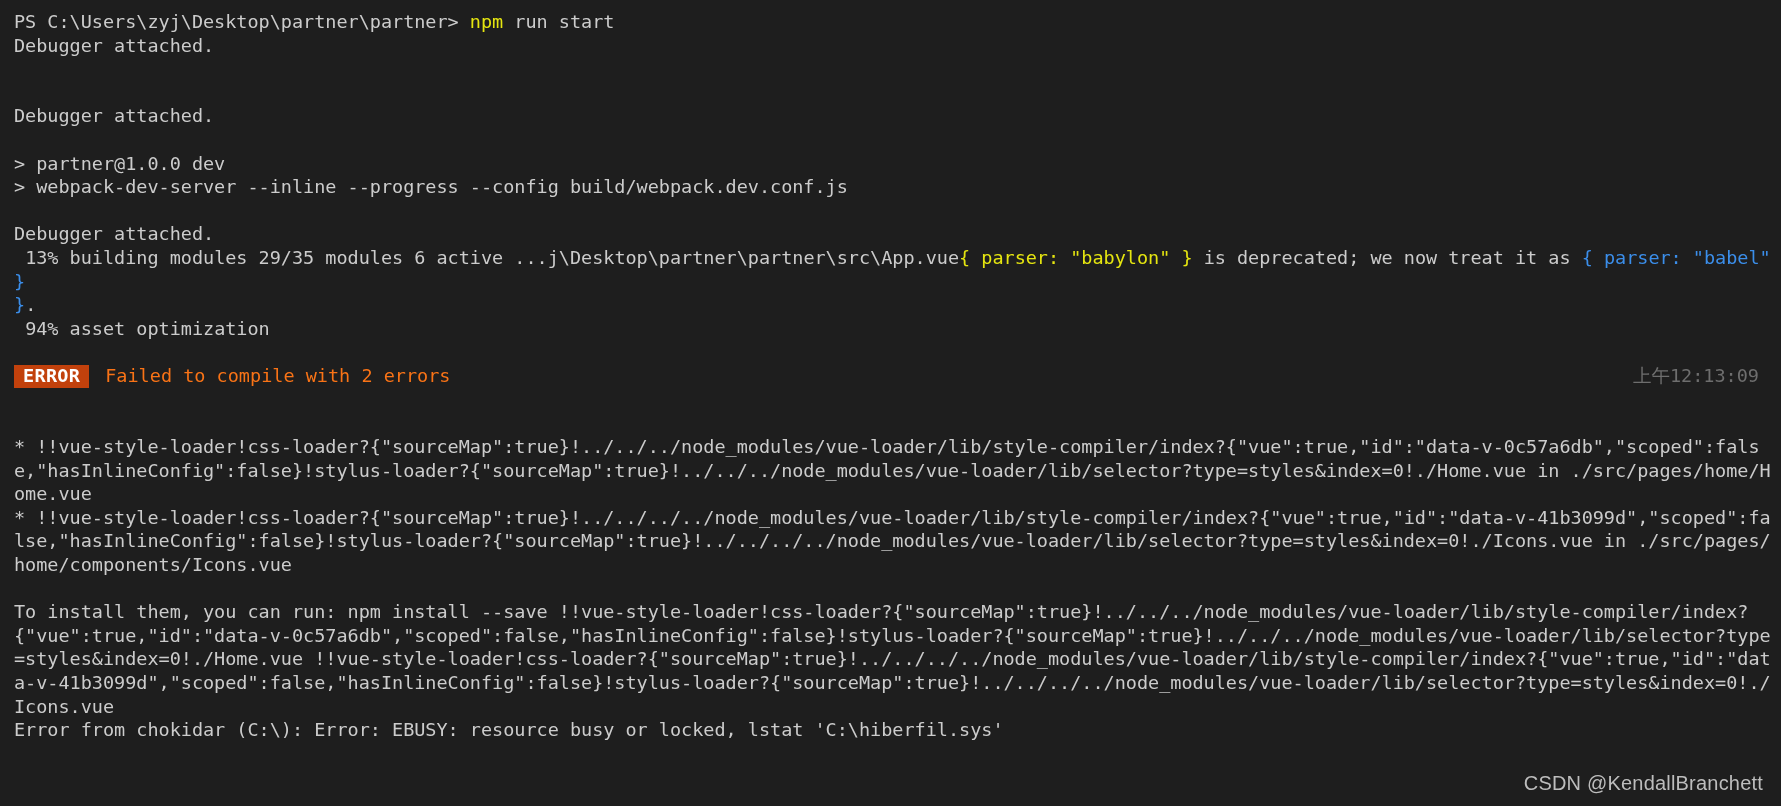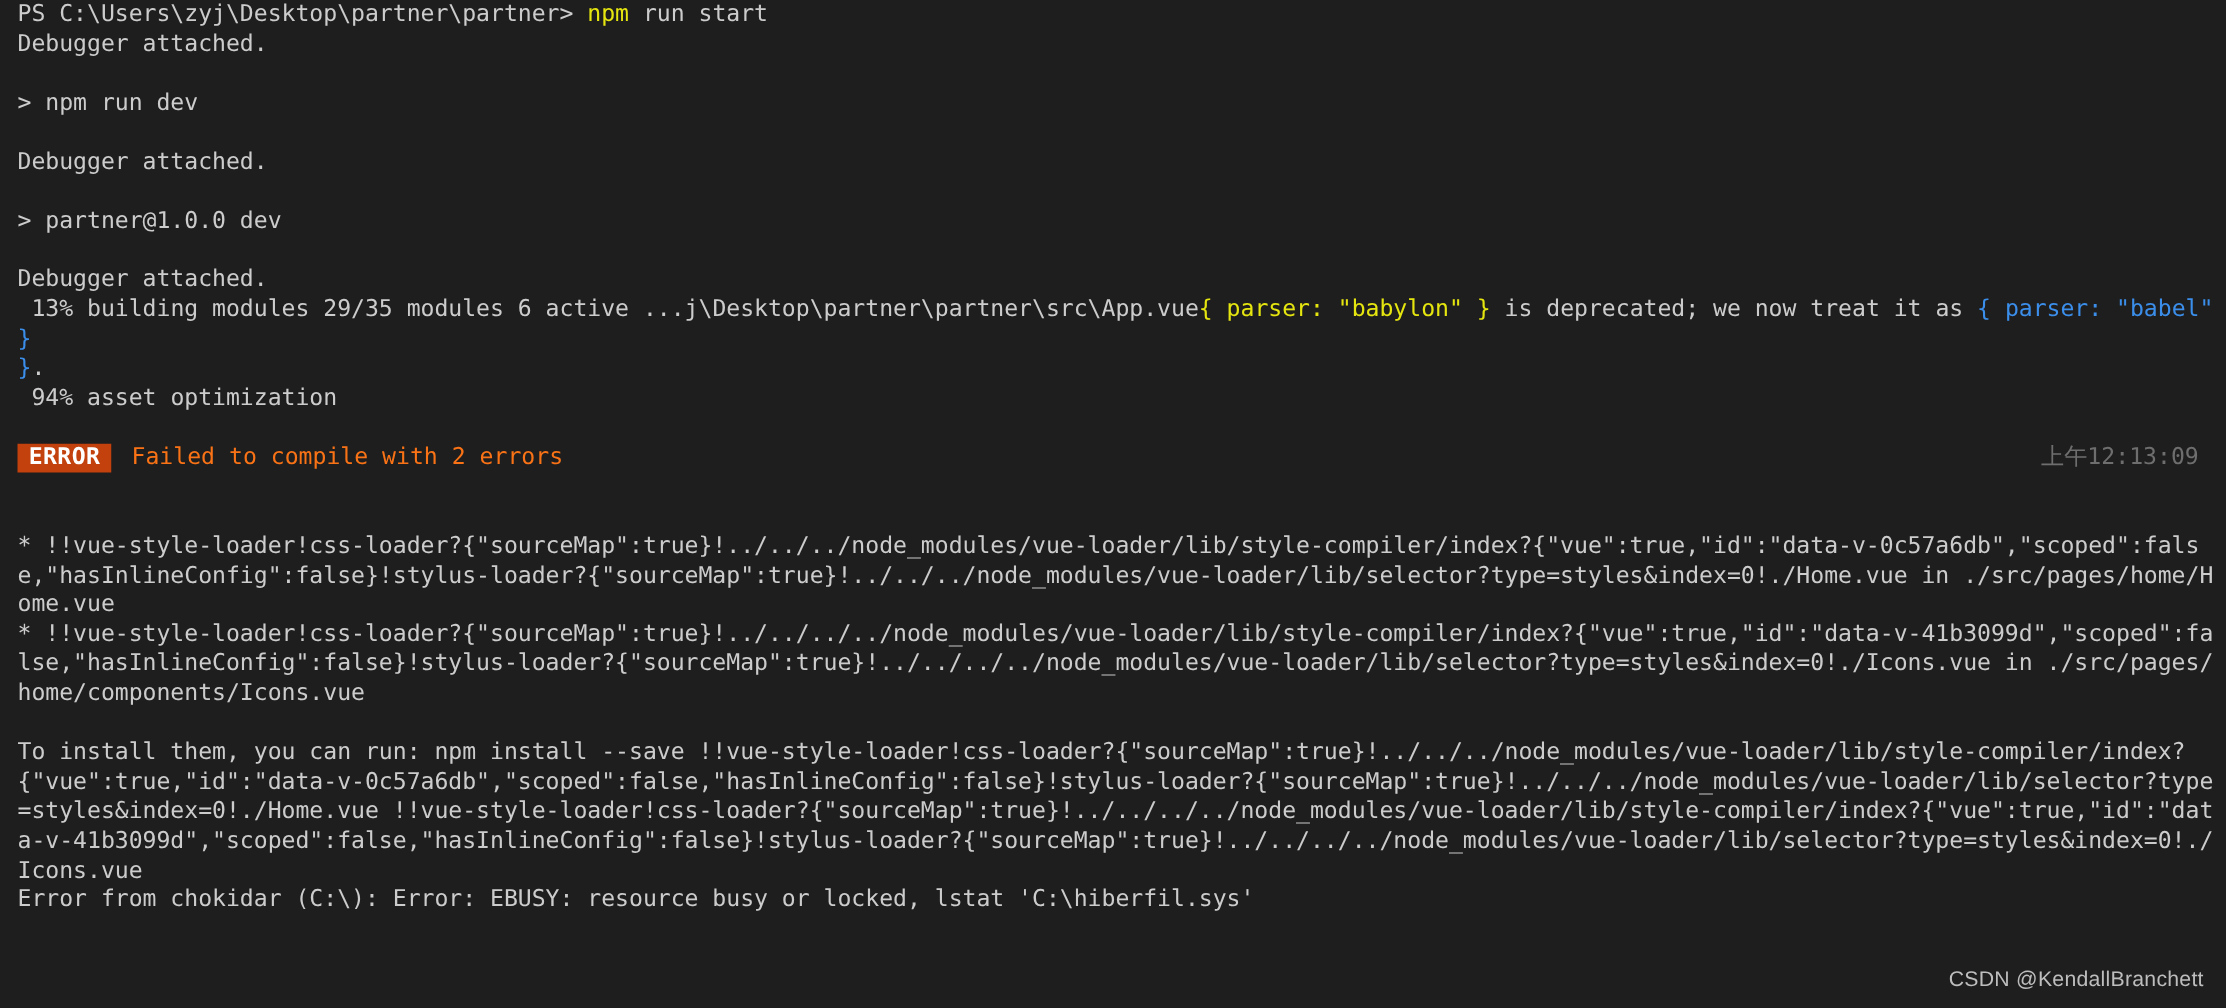--- a/index.html
+++ b/index.html
@@ -15,21 +15,21 @@
     font-family: "DejaVu Sans Mono", "Liberation Mono", monospace;
     font-size: 18.5px;
     line-height: 23.6px;
     color: #cccccc;
     -webkit-font-smoothing: antialiased;
   }
   #terminal {
     position: relative;
     width: 1781px;
     height: 806px;
-    padding: 0 10px 0 14px;
+    padding: 10px 10px 0 14px;
     background: #1e1e1e;
     overflow: hidden;
   }
   .line {
     white-space: pre-wrap;
     word-break: break-all;
     overflow-wrap: anywhere;
     min-height: 23.6px;
     letter-spacing: -0.02px;
   }
@@ -62,44 +62,44 @@
     color: #6e6e6e;
     padding-right: 12px;
     font-family: "DejaVu Sans Mono", "Liberation Mono", monospace;
   }
   .watermark {
     position: absolute;
     right: 18px;
     bottom: 10px;
     color: #bdbdbd;
     font-family: "Liberation Sans", sans-serif;
-    font-size: 17px;
+    font-size: 20px;
     letter-spacing: 0.2px;
   }
 </style>
 </head>
 <body>
 
 <div id="terminal">
 
   <div class="line"><span class="white">PS C:\Users\zyj\Desktop\partner\partner&gt; </span><span class="yellow">npm</span><span class="white"> run start</span></div>
 
   <div class="line white">Debugger attached.</div>
 
   <div class="line blank"> </div>
 
-  <div class="line white">&gt; npm run dev</div>
 
   <div class="line blank"> </div>
 
   <div class="line white">Debugger attached.</div>
 
   <div class="line blank"> </div>
 
   <div class="line white">&gt; partner@1.0.0 dev</div>
+  <div class="line white">&gt; webpack-dev-server --inline --progress --config build/webpack.dev.conf.js</div>
 
   <div class="line blank"> </div>
 
   <div class="line white">Debugger attached.</div>
 
   <div class="line"><span class="white"> 13% building modules 29/35 modules 6 active ...j\Desktop\partner\partner\src\App.vue</span><span class="yellow">{ parser: "babylon" }</span><span class="white"> is deprecated; we now treat it as </span><span class="blue">{ parser: "babel" }</span></div>
 
   <div class="line"><span class="blue">}</span><span class="white">.</span></div>
 
   <div class="line white"> 94% asset optimization</div>

